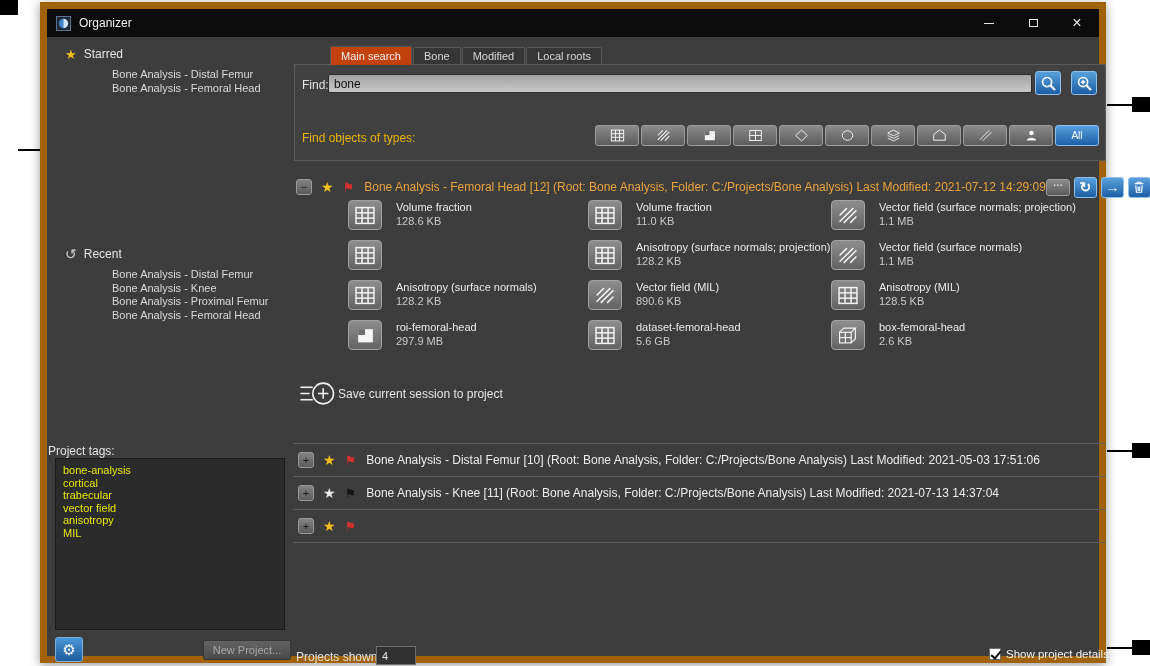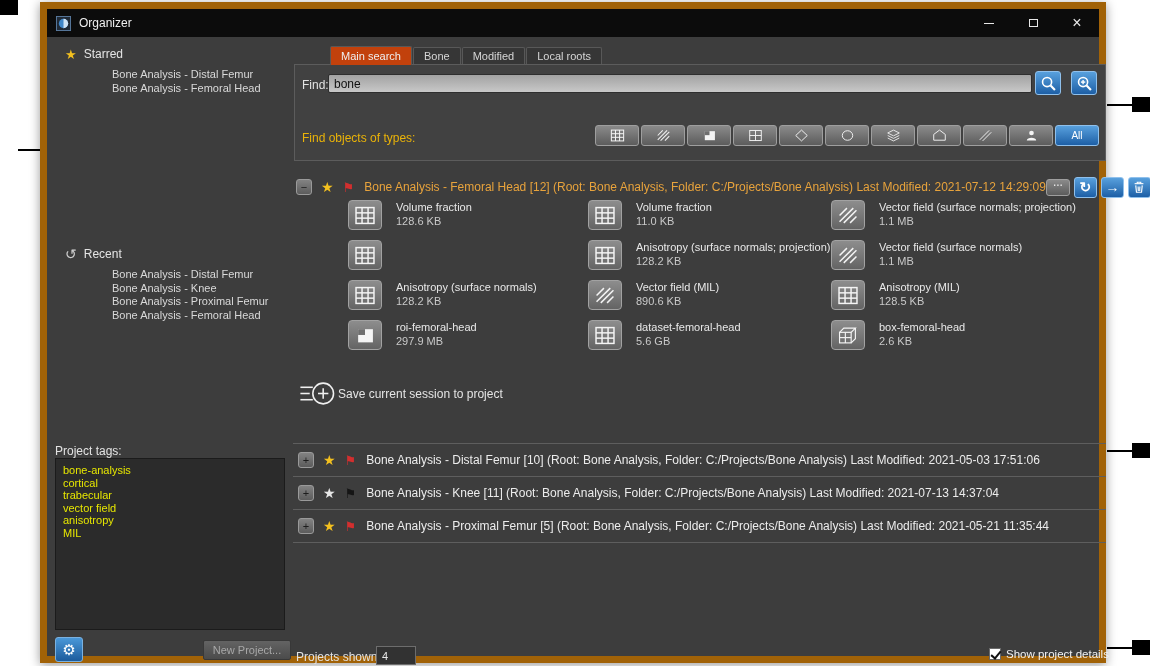--- a/index.html
+++ b/index.html
@@ -23,21 +23,21 @@
   .close-glyph { font-size:16px; line-height:1; }
   .wbody { position:relative; height:631px; display:flex; }
 
   
   .sidebar { position:relative; width:245px; flex:none; }
   .side-hdr { position:absolute; display:flex; align-items:center; gap:7px; color:#e4e4e4; font-size:12px; }
   .star-ic { color:#f3c01f; font-size:13px; line-height:1; }
   .recent-ic { color:#cfcfcf; font-size:14px; line-height:1; }
   .side-list { position:absolute; font-size:11px; color:#d9d9d9; }
   .side-list > div { line-height:13.5px; white-space:nowrap; cursor:default;padding-left:47px; }
-  .tags-label { position:absolute; left:8px; top:407px; font-size:12px; color:#e2e2e2; }
+  .tags-label { position:absolute; left:1px; top:407px; font-size:12px; color:#e2e2e2; }
   .tags-box { position:absolute; left:8px; top:421px; width:230px; height:172px; background:#2b2b2b; border:1px solid #1b1b1b; padding:5px 7px; }
   .tag-item { color:#e6e600; font-size:11px; line-height:12.5px; white-space:nowrap; }
   .gear-btn { position:absolute; left:8px; top:600px; width:28px; height:25px;
               background:linear-gradient(#4a98d8,#1c5b9c); border:1px solid #7ab1e0; border-radius:3px;
               color:#fff; font-size:15px; display:flex; align-items:center; justify-content:center; }
   .newproj-btn { position:absolute; left:156px; top:603px; width:88px; height:20px;
                  background:linear-gradient(#636363,#4b4b4b); border:1px solid #383838; border-radius:2px;
                  color:#a8a8a8; font-size:11px; display:flex; align-items:center; justify-content:center; }
 
   
@@ -527,21 +527,20 @@
           <div class="c-row">
             <div class="sq-btn">+</div>
             <span class="star off">★</span>
             <span class="flag off">⚑</span>
             <span class="c-title">Bone Analysis - Knee [11] (Root: Bone Analysis, Folder: C:/Projects/Bone Analysis) Last Modified: 2021-07-13 14:37:04</span>
           </div>
           <div class="c-row">
             <div class="sq-btn">+</div>
             <span class="star">★</span>
             <span class="flag">⚑</span>
-            <span class="c-title">Bone Analysis - Proximal Femur [5] (Root: Bone Analysis, Folder: C:/Projects/Bone Analysis) Last Modified: 2021-05-21 11:35:44</span>
           </div>
         </div>
 
         <div class="psl">Projects shown:</div>
         <input class="ps-input" value="4" style="">
         <div class="details">
           <span class="cb"></span>
           <span class="details-label">Show project details</span>
         </div>
 

